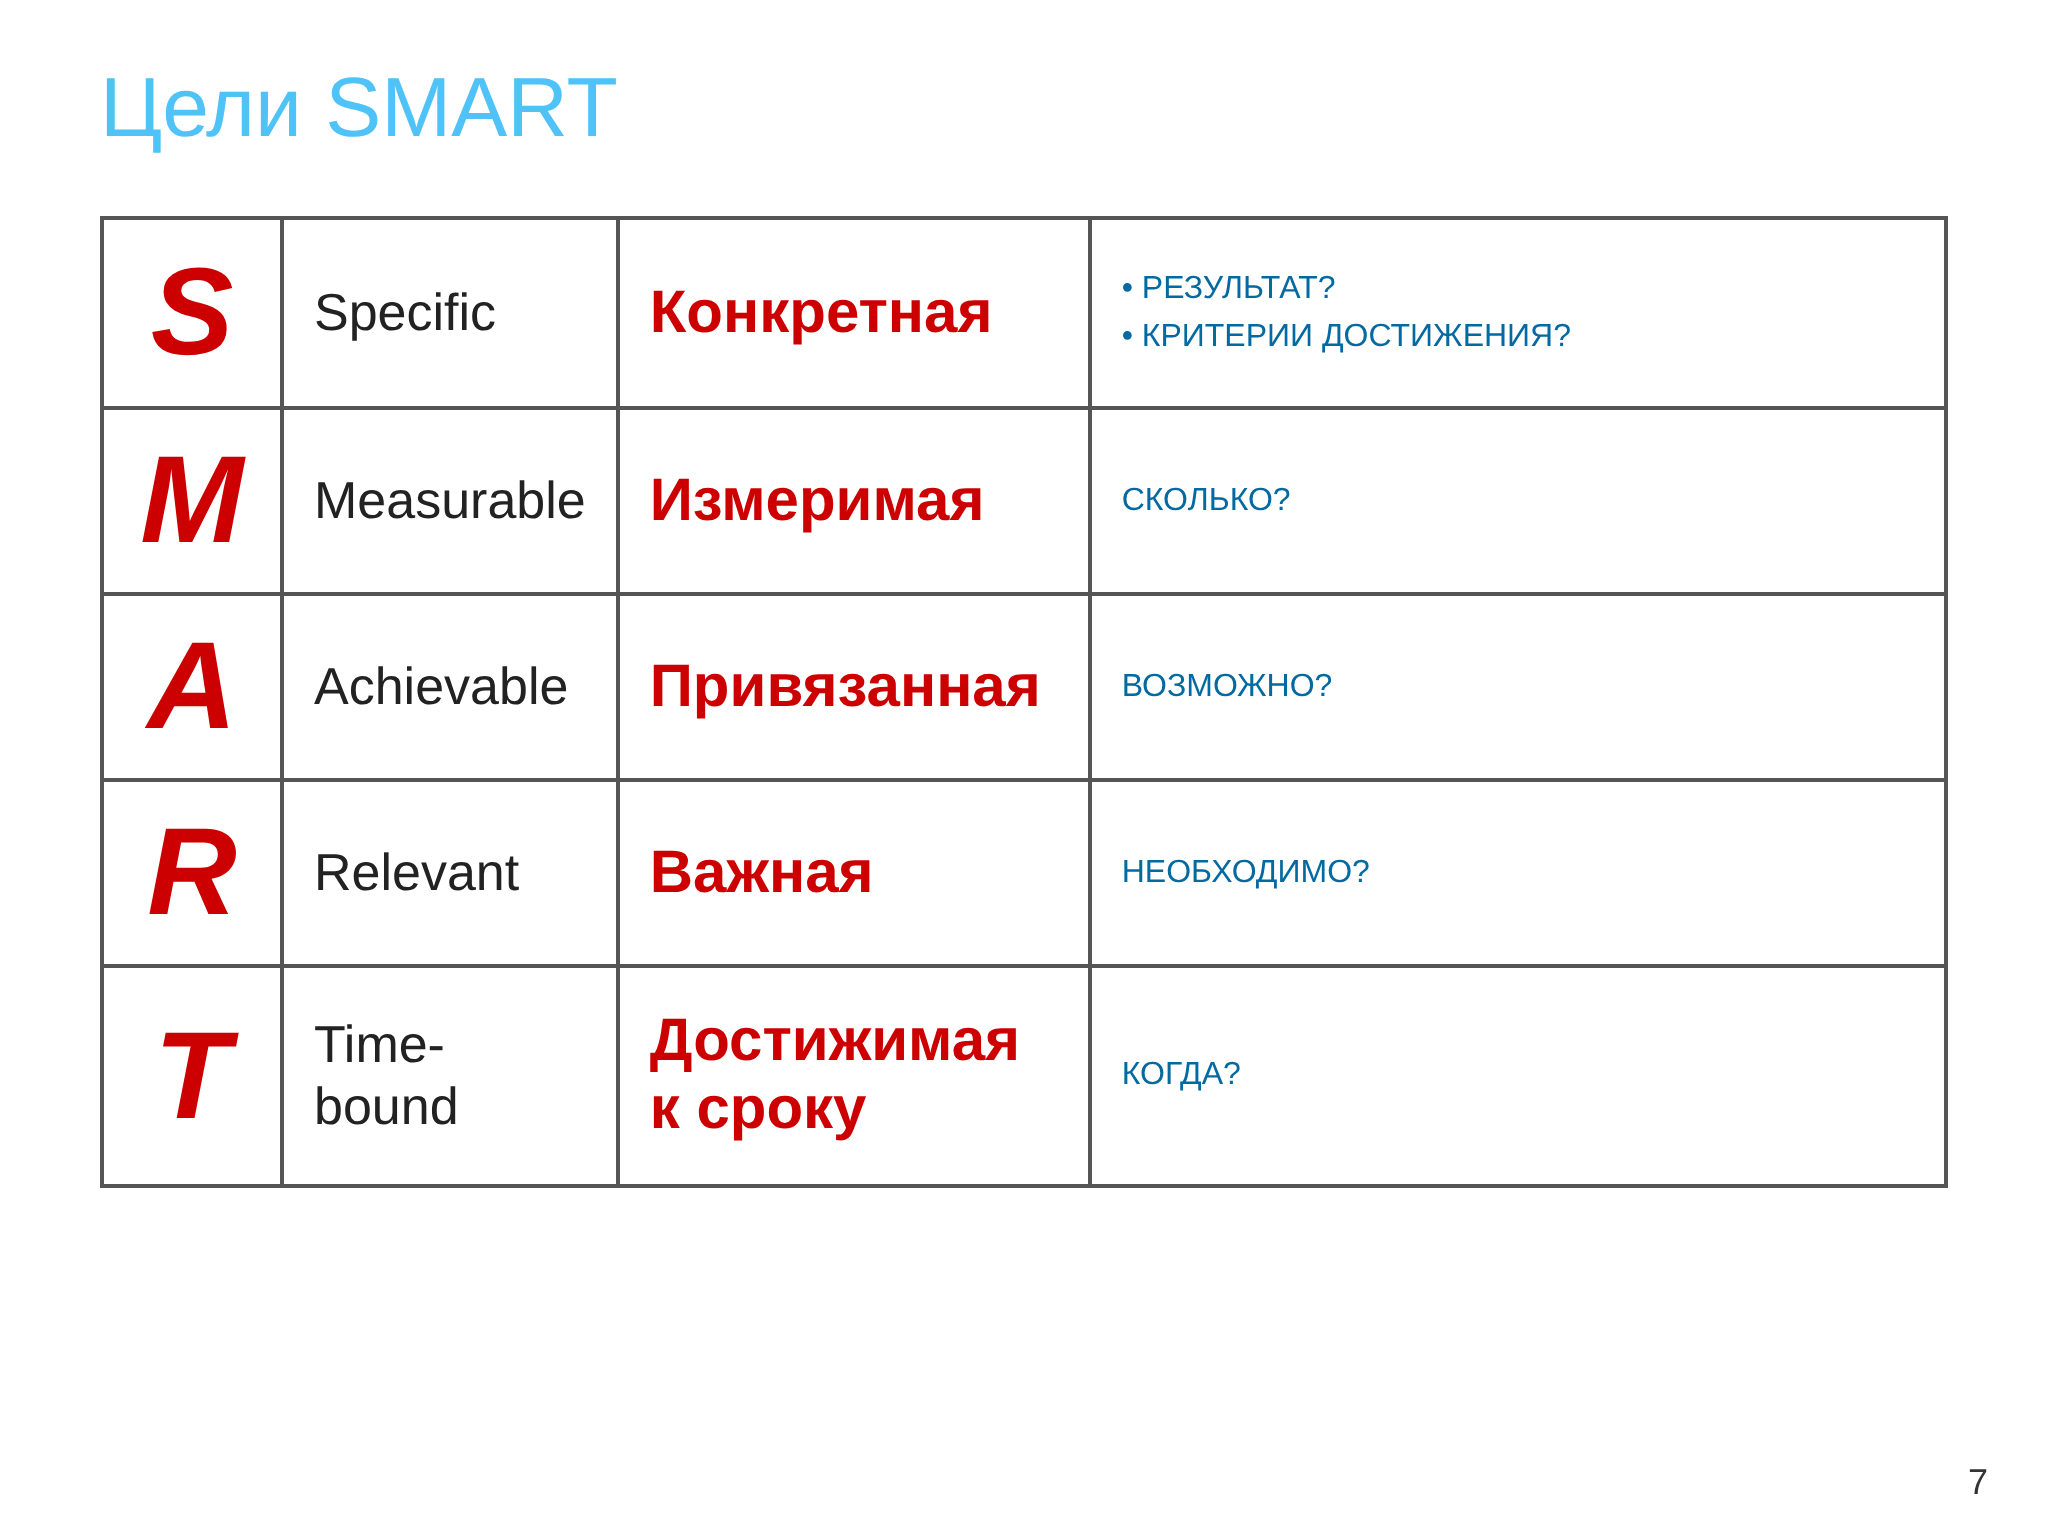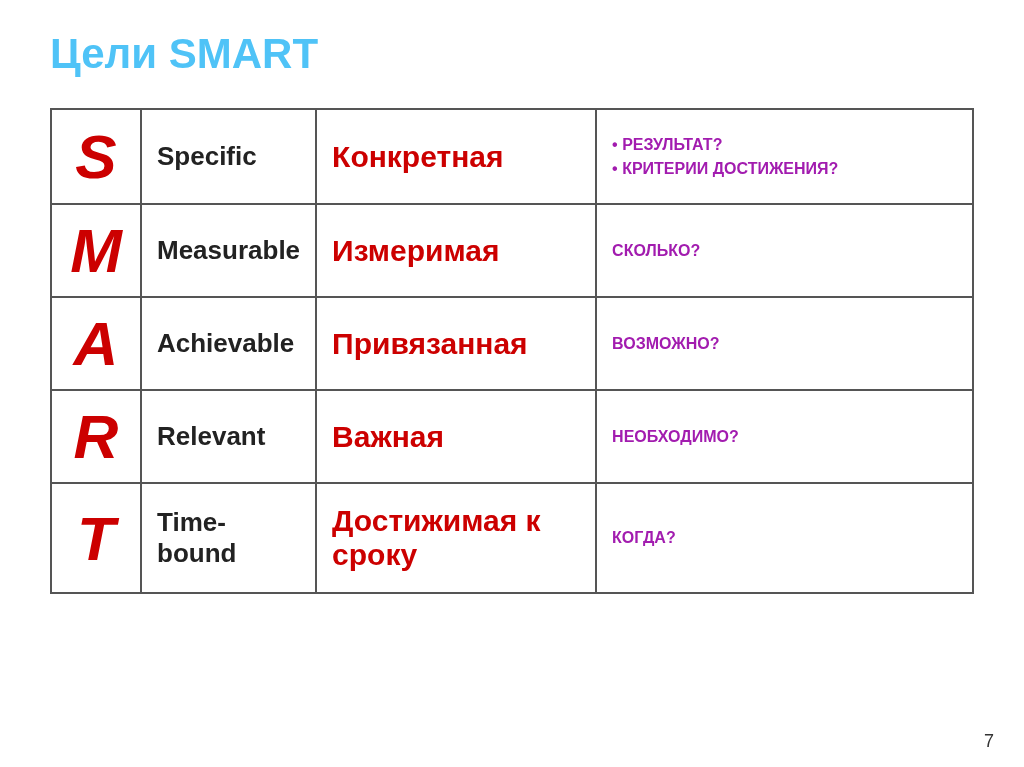--- a/index.html
+++ b/index.html
@@ -21,21 +21,21 @@
       width: 1024px;
       height: 767px;
       background: #ffffff;
       padding: 30px 50px 30px 50px;
       position: relative;
     }
 
     .page-title {
       font-size: 42px;
       color: #4fc3f7;
-      font-weight: bold;
+      font-weight: normal;
       margin-bottom: 30px;
       font-family: Arial, sans-serif;
     }
 
     .smart-table {
       width: 100%;
       border-collapse: collapse;
       border: 2px solid #555;
     }
 
@@ -52,36 +52,36 @@
       font-weight: bold;
       color: #cc0000;
       font-style: italic;
       padding: 8px 10px;
     }
 
     .english-cell {
       width: 160px;
       font-size: 26px;
       color: #222;
-      font-weight: bold;
+      font-weight: normal;
       padding: 10px 20px;
     }
 
     .russian-cell {
-      width: 280px;
+      width: 236px;
       font-size: 30px;
       font-weight: bold;
       color: #cc0000;
       padding: 10px 20px;
     }
 
     .description-cell {
       font-size: 16px;
-      font-weight: bold;
-      color: #a21caf;
+      font-weight: normal;
+      color: #0369a1;
       text-transform: uppercase;
       padding: 8px 15px;
       line-height: 1.5;
     }
 
     .page-number {
       position: absolute;
       bottom: 15px;
       right: 30px;
       font-size: 18px;

